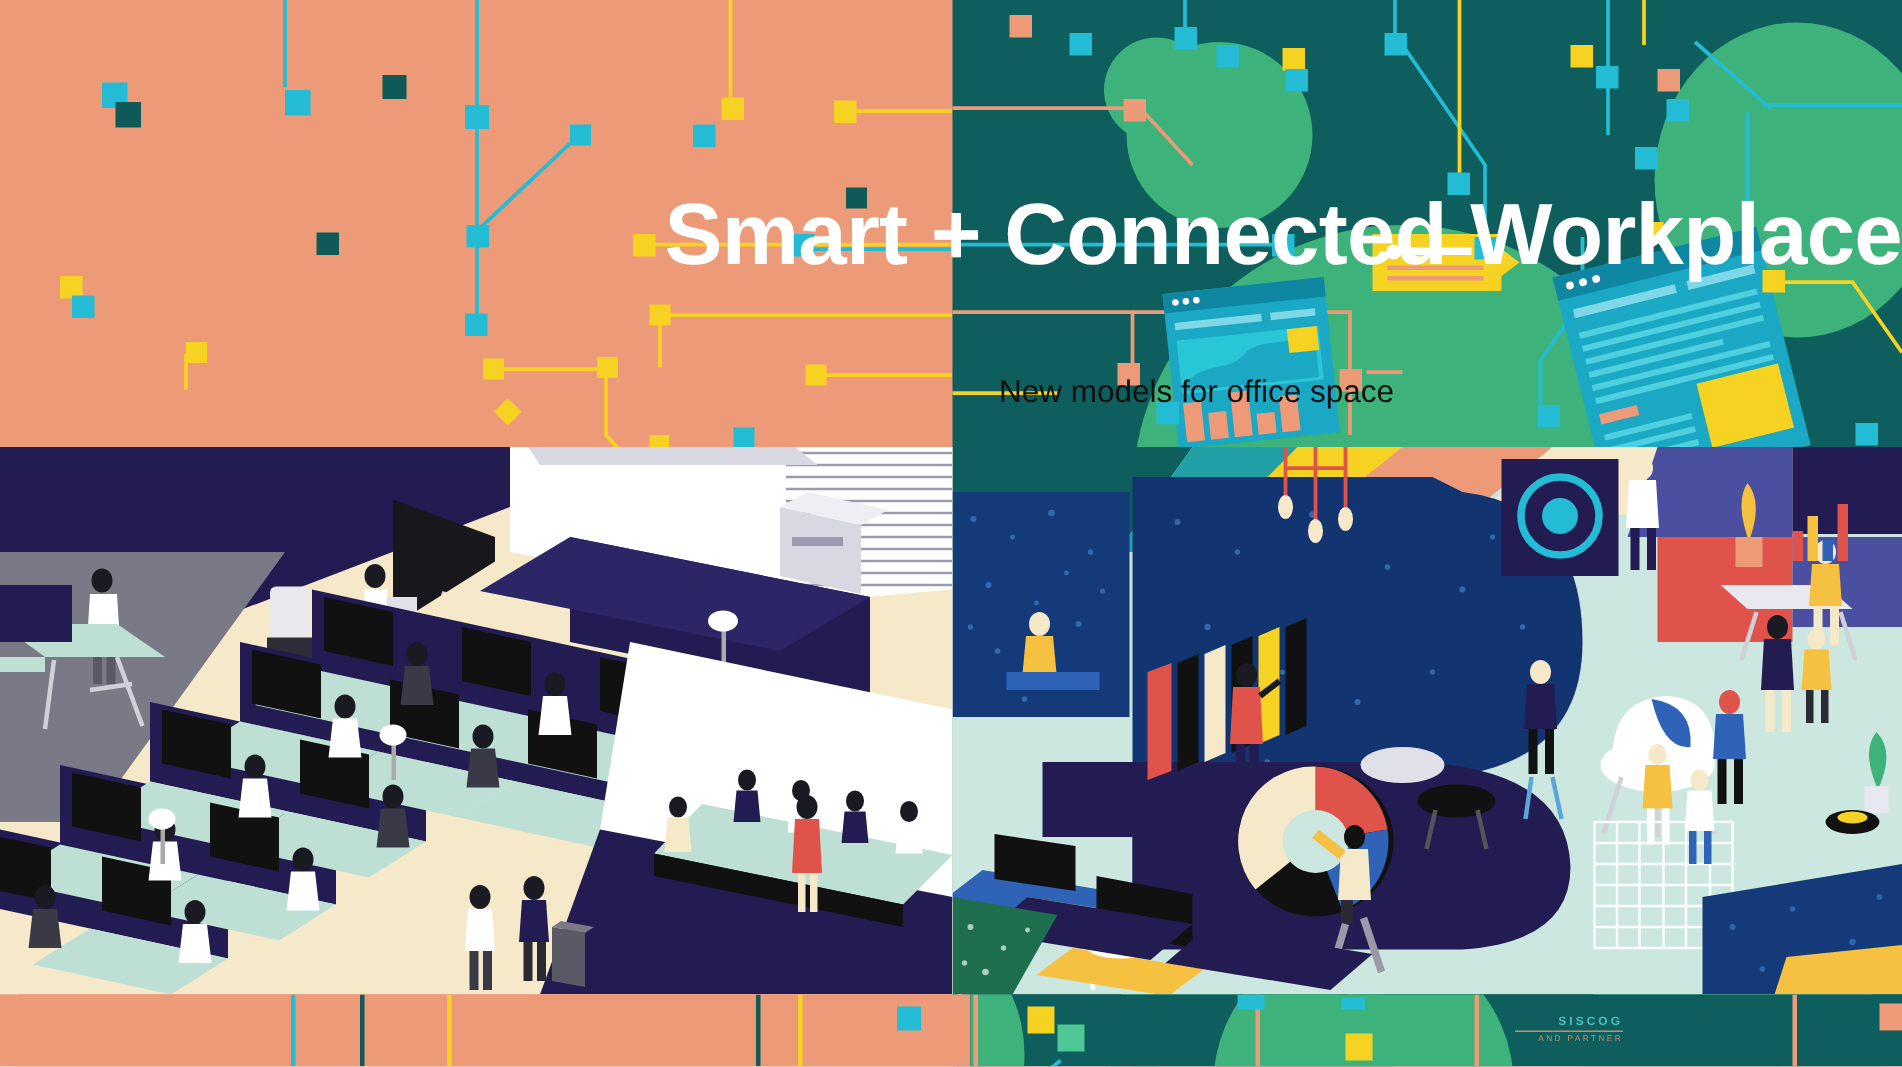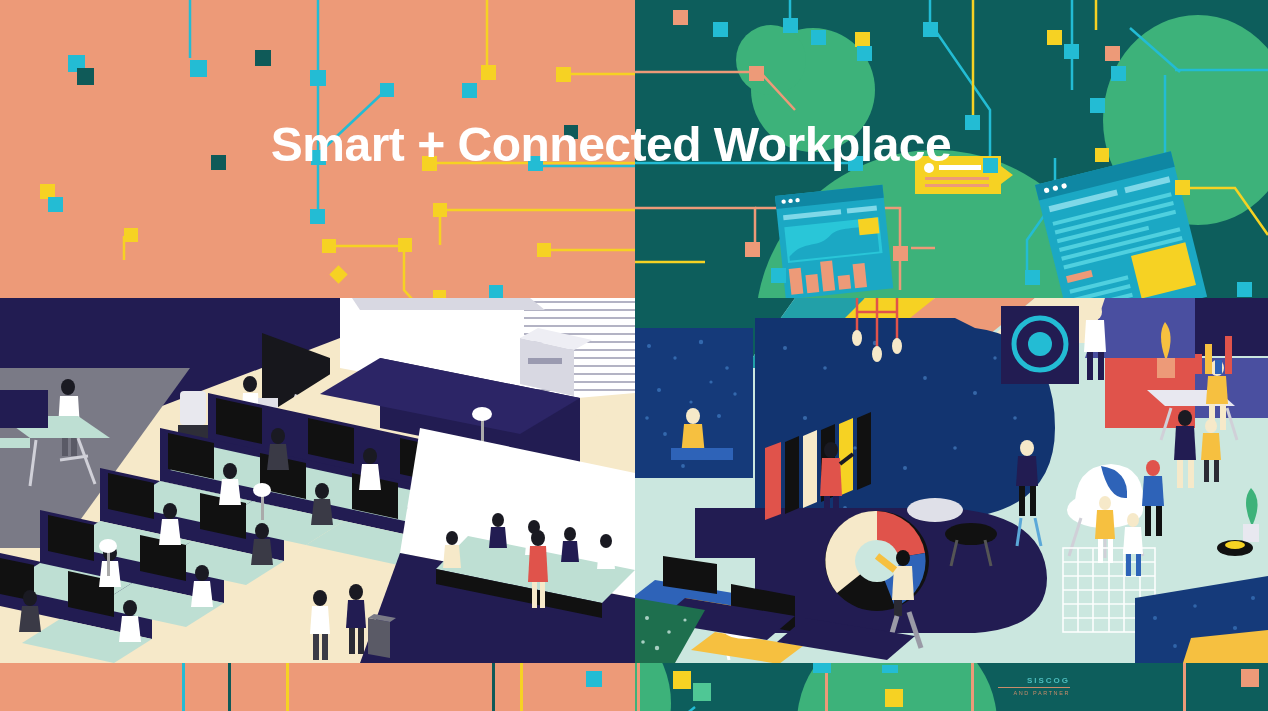--- a/index.html
+++ b/index.html
@@ -9,22 +9,22 @@
     position:relative;width:1268px;height:711px;overflow:hidden;
     background:#ED9A78;
   }
   .half{position:absolute;top:0;height:711px;}
   #left-half{left:0;width:635px;background:#ED9A78;}
   #right-half{left:635px;width:633px;background:#0D5E5C;}
 
   
   #title{
     position:absolute;left:0;top:88px;width:1268px;
-    text-align:center;
-    font-size:48px;font-weight:bold;color:#ffffff;
+    text-align:right;
+    font-size:58px;font-weight:bold;color:#ffffff;
     letter-spacing:-0.5px;line-height:1.05;
     font-family:"Liberation Sans",sans-serif;
     z-index:40;
     text-indent:-46px;
   }
 
   
   .subtitle{
     position:absolute;top:250px;
     font-size:21px;color:#111111;font-weight:400;
@@ -33,21 +33,21 @@
   }
   #subtitle-left{left:33px;}
   #subtitle-right{left:666px;}
 
   
   #illo-band{position:absolute;left:0;top:298px;width:1268px;height:365px;z-index:30;overflow:hidden;}
   #illo-left{position:absolute;left:0;top:0;width:635px;height:365px;overflow:hidden;background:#F6E9C9;}
   #illo-right{position:absolute;left:635px;top:0;width:633px;height:365px;overflow:hidden;background:#CBE7DF;}
 
   
-  #bottom-strip{position:absolute;left:0;top:663px;width:1092px;height:48px;z-index:35;text-decoration:underline;}
+  #bottom-strip{position:absolute;left:12px;top:663px;width:1092px;height:48px;z-index:35;text-decoration:underline;}
   #bs-left{position:absolute;left:0;top:0;width:635px;height:48px;background:#ED9A78;}
   #bs-right{position:absolute;left:635px;top:0;width:633px;height:48px;background:#0D5E5C;}
 
   
   #logo{position:absolute;right:22px;bottom:14px;z-index:60;text-align:right;
         font-family:"Liberation Sans",sans-serif;}
   #logo-name{font-size:8px;letter-spacing:2px;color:#4DBDBE;font-weight:bold;line-height:10px;}
   #logo-sub{font-size:5.5px;letter-spacing:1.6px;color:#C98C6A;line-height:8px;}
   #logo-rule{height:1px;background:#C98C6A;width:72px;margin-left:auto;margin-top:1px;margin-bottom:1px;}
 </style>
@@ -226,20 +226,21 @@
         <rect x="92" y="678" width="18" height="18" fill="#F6D223"></rect>
         <rect x="390" y="690" width="18" height="18" fill="#F6D223"></rect>
         <rect x="600" y="668" width="18" height="18" fill="#ED9A78"></rect>
         <rect x="121" y="697" width="16" height="16" fill="#5BC79A"></rect>
       </g>
     </svg>
   </div>
 
   <h1 id="title">Smart + Connected Workplace</h1>
 
+  <div class="subtitle" id="subtitle-right">New models for office space</div>
 
   <div id="illo-band">
 
     <div id="illo-left">
       <svg width="635" height="365" viewBox="0 0 635 365">
 
         <rect x="0" y="0" width="635" height="365" fill="#F6E9C9"></rect>
         <polygon points="0,0 340,0 340,40 0,170" fill="#221C52"></polygon>
         <rect x="340" y="0" width="180" height="125" fill="#ffffff"></rect>
 

